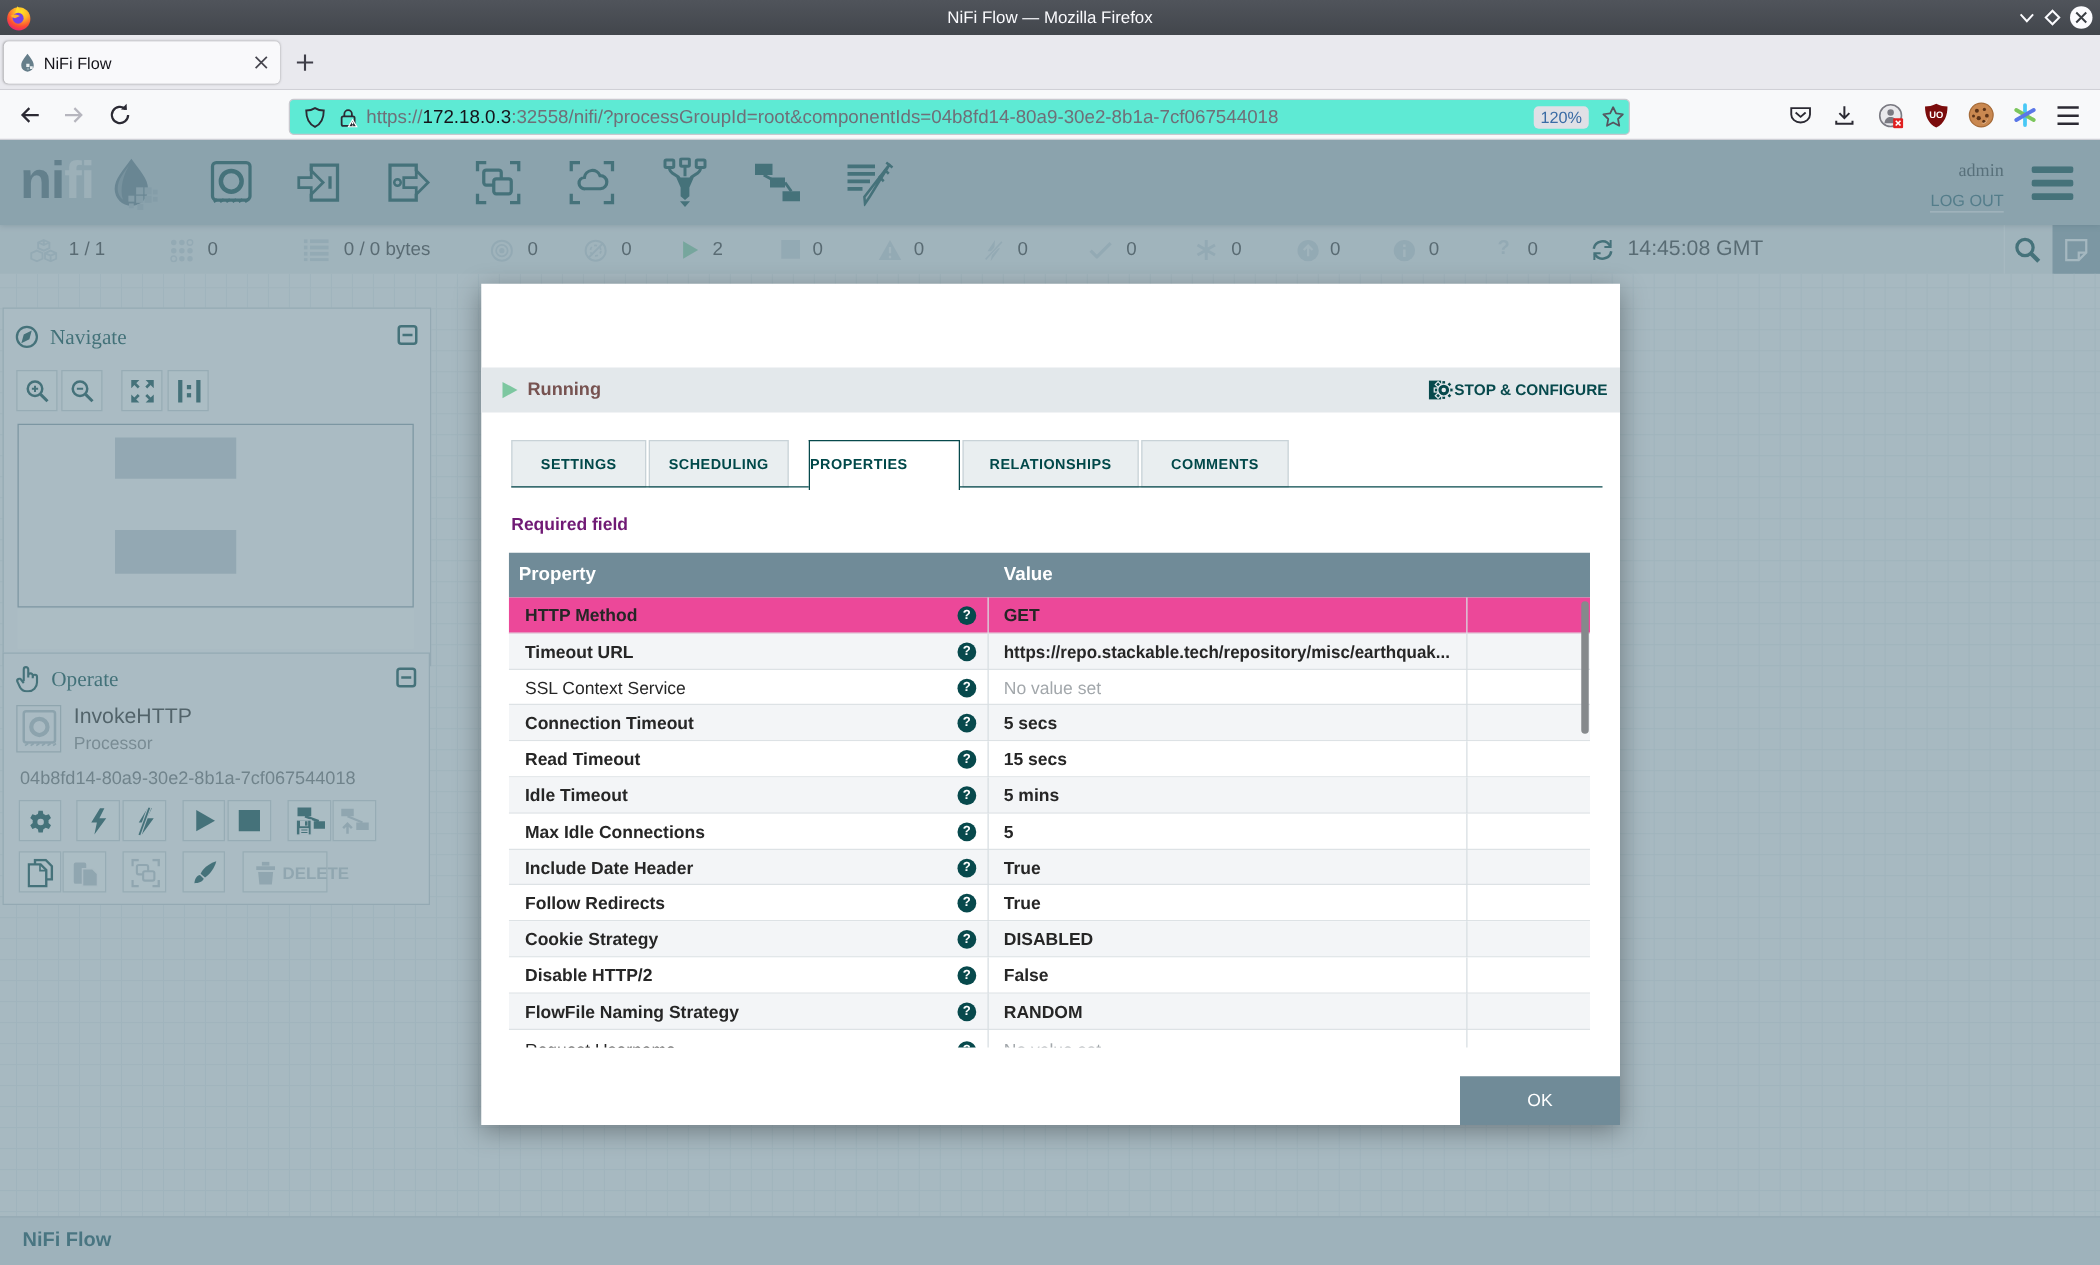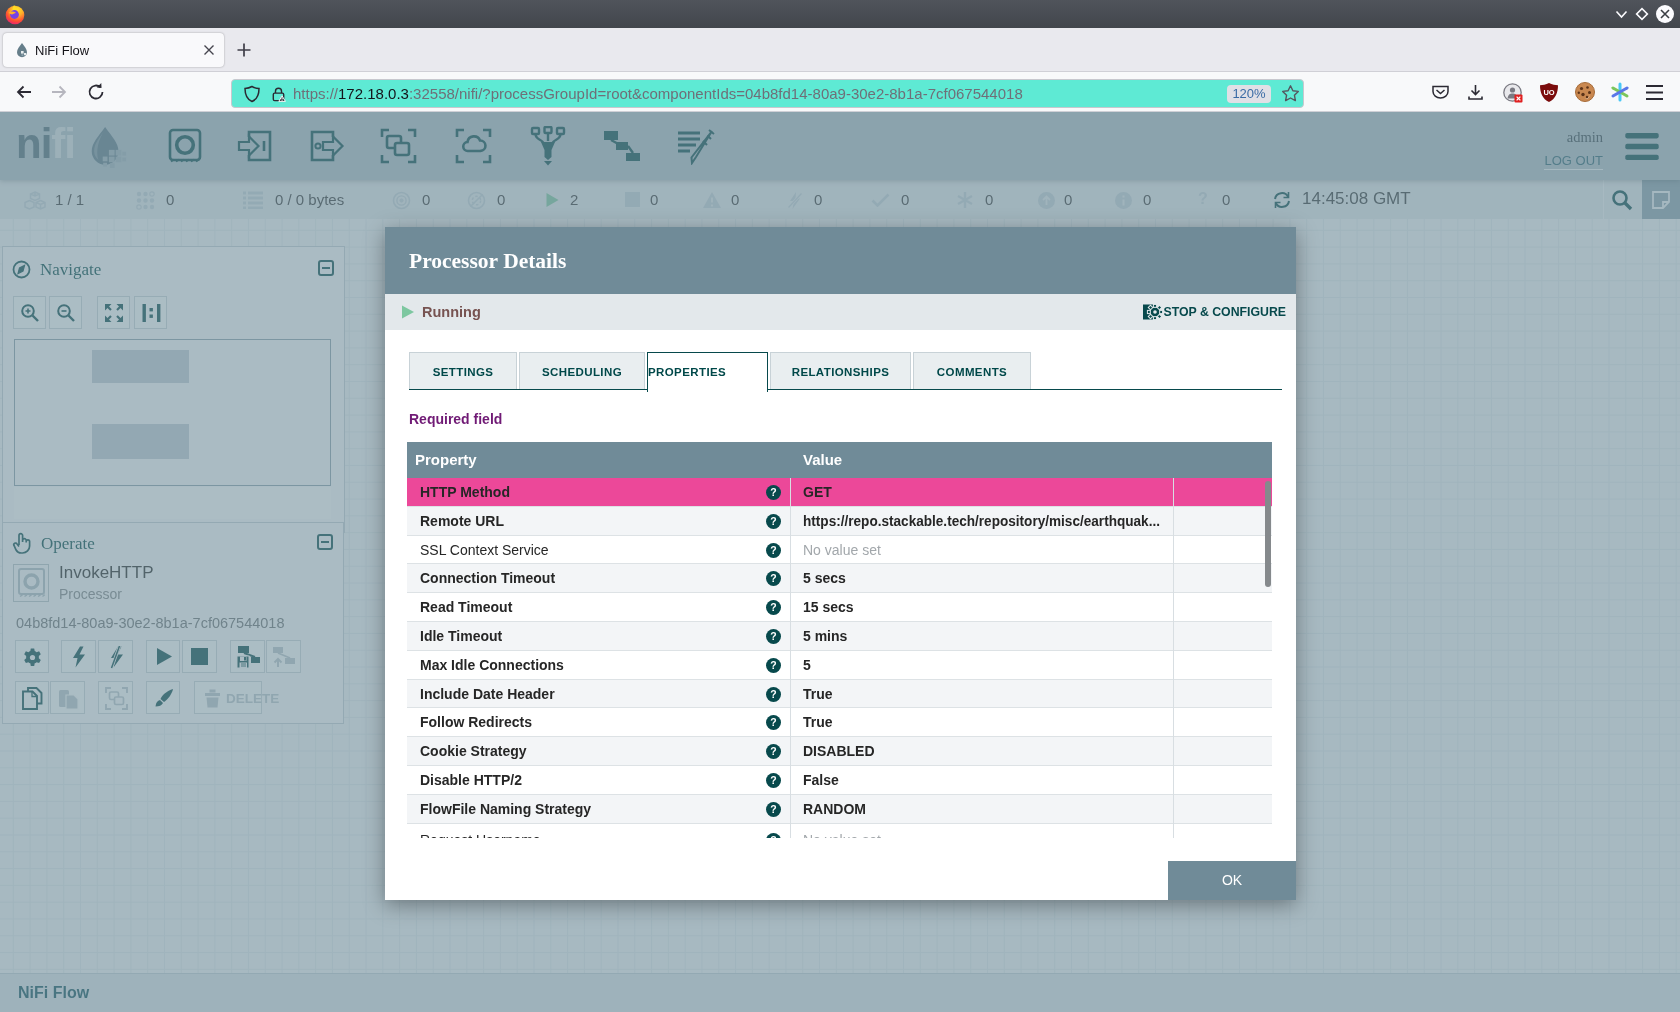--- a/index.html
+++ b/index.html
@@ -70,20 +70,21 @@
           <stop offset="0.35" stop-color="#ffb129"></stop>
         <stop offset="0.7" stop-color="#fc4e32"></stop>
           <stop offset="1" stop-color="#e31587"></stop>
       </radialGradient>
     </defs>
     <circle cx="11" cy="12" r="9.3" fill="url(#ffg)"></circle>
     <path d="M10 2 Q13 5.5 12.5 8 L8 8.5 Q8.5 4.5 10 2Z" fill="#ffdb26"></path>
     <circle cx="10.5" cy="11.5" r="4.4" fill="#7542e5"></circle>
     <path d="M4.5 9.5 Q8.5 7.5 12 9.8 L8 11.5 Q5.5 11 4.5 9.5Z" fill="#ffb129"></path>
   </svg>
+  <div class="wtitle">NiFi Flow — Mozilla Firefox</div>
   <svg class="abs" style="right:52px;top:8px" width="13" height="13" viewBox="0 0 13 13">
     <path d="M1.5 3.5 L6.5 9 L11.5 3.5" stroke="#fbfbfe" stroke-width="1.6" fill="none"></path>
   </svg>
   <svg class="abs" style="right:31px;top:7px" width="14" height="14" viewBox="0 0 14 14">
     <rect x="3.2" y="3.2" width="7.6" height="7.6" fill="none" stroke="#fbfbfe" stroke-width="1.6" transform="rotate(45 7 7)"></rect>
   </svg>
   <svg class="abs" style="right:5px;top:4px" width="20" height="20" viewBox="0 0 20 20">
     <circle cx="10" cy="10" r="9" fill="#fbfbfe"></circle>
     <path d="M6 6 L14 14 M14 6 L6 14" stroke="#3a3e44" stroke-width="1.6"></path>
   </svg>
@@ -508,23 +509,20 @@
         <path d="M2.5 9.5 H14.5 L13.5 19.5 H3.5 Z"></path>
       </svg>
       <div class="abs" style="left:31px;top:9px;font-size:13.5px;font-weight:bold;color:#bcc8ce;">DELETE</div>
     </div>
   </div>
   <div id="nffooter">
     <div class="abs" style="left:18px;top:10px;font-size:16px;font-weight:bold;color:#10525e;">NiFi Flow</div>
   </div>
   <div id="glass"></div>
   <div id="dialog">
-    <div id="dlghead">
-        <h2>Processor Details</h2>
-      </div>
     <div id="dlgstatus">
       <svg class="abs" style="left:16px;top:11px" width="14" height="14" viewBox="0 0 14 14">
         <path d="M1 0.5 L13 7 L1 13.5 Z" fill="#7dc7a0"></path>
       </svg>
       <div class="abs" style="left:37px;top:10px;font-size:14.5px;font-weight:bold;color:#775351;">Running</div>
       <svg class="abs" style="left:758px;top:10px" width="20" height="16" viewBox="0 0 20 16">
         <rect x="0" y="0.5" width="10.5" height="15" fill="#07494c"></rect>
         <g transform="translate(12,8)">
           <g fill="#07494c" stroke="#e3e8eb" stroke-width="1">
             <rect x="-1.6" y="-7.6" width="3.2" height="3.2"></rect>
@@ -538,21 +536,21 @@
           </g>
           <circle cx="0" cy="0" r="4.8" fill="#07494c" stroke="#e3e8eb" stroke-width="1"></circle>
           <circle cx="0" cy="0" r="1.8" fill="#e3e8eb"></circle>
         </g>
       </svg>
       <div class="abs" style="right:10px;top:11px;font-size:12.3px;font-weight:bold;color:#07494c;letter-spacing:0px;white-space:nowrap;">STOP &amp; CONFIGURE</div>
     </div>
     <div class="tab" style="left:24px;width:108px;">
         <span>SETTINGS</span>
       </div>
-    <div class="tab" style="left:134px;width:126px;">
+    <div class="tab" style="left:134px;width:112px;">
         <span>SCHEDULING</span>
       </div>
     <div class="tab" style="left:385px;width:141px;">
         <span>RELATIONSHIPS</span>
       </div>
     <div class="tab" style="left:528px;width:118px;">
         <span>COMMENTS</span>
       </div>
     <div id="tabline"></div>
     <div id="activetab">
@@ -565,21 +563,21 @@
         <div class="abs" style="left:396px;top:9px;">Value</div>
       </div>
       <div class="prow" style="top:36px;background:#ec4899;">
         <div class="pname">HTTP Method</div>
           <div class="qmark">?</div>
         <div class="pval">GET</div>
           <div class="cdiv1"></div>
           <div class="cdiv2"></div>
       </div>
       <div class="prow" style="top:64.8px;background:#f3f5f7;">
-        <div class="pname">Remote URL</div>
+        <div class="pname">Timeout URL</div>
           <div class="qmark">?</div>
         <div class="pval" style="width:auto;overflow:visible;transform:scaleX(0.97);transform-origin:0 0;">https://repo.stackable.tech/repository/misc/earthquak...</div>
           <div class="cdiv1"></div>
           <div class="cdiv2"></div>
       </div>
       <div class="prow" style="top:93.6px;background:#fff;">
         <div class="pname" style="font-weight:normal;">SSL Context Service</div>
           <div class="qmark">?</div>
         <div class="pval novalue">No value set</div>
           <div class="cdiv1"></div>

